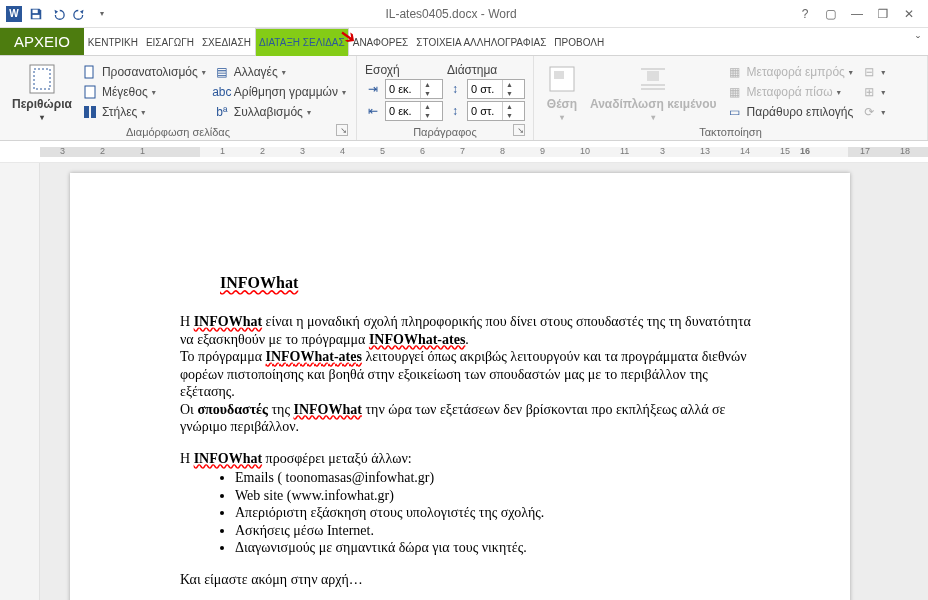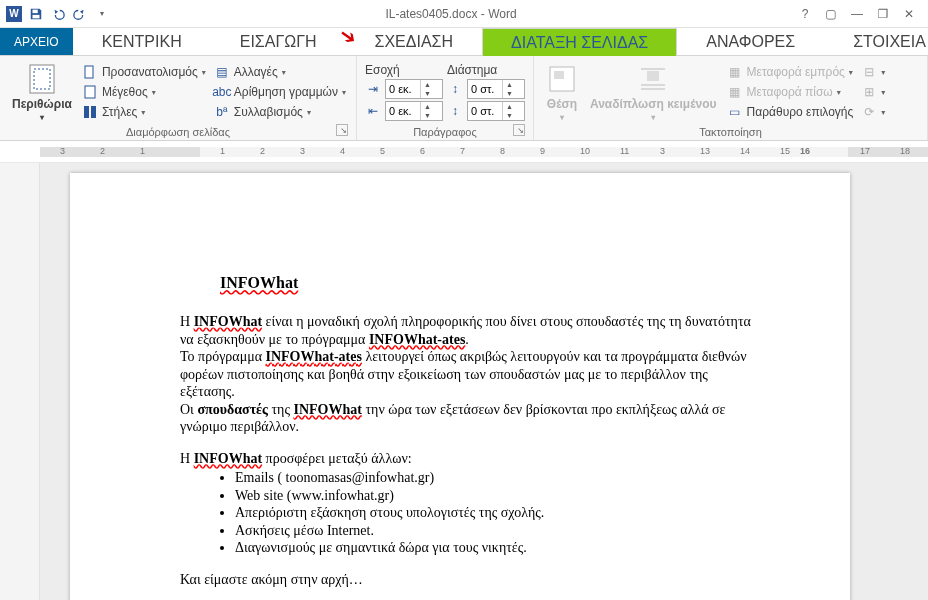--- a/index.html
+++ b/index.html
@@ -43,31 +43,31 @@
   .win-controls .icon { width:18px; height:18px; display:inline-flex; align-items:center; justify-content:center;}
 
   .tabs {
     display: flex;
     align-items: stretch;
     height: 28px;
     background: #fff;
     border-bottom: 1px solid #d4d4d4;
   }
   .tab-file {
-    background: #0369a1;
+    background: #4d7c0f;
     color: #fff;
     padding: 0 14px;
     display:flex; align-items:center;
-    font-size: 12px;
+    font-size: 15px;
   }
   .tab {
-    padding: 0 28px;
+    padding: 0 3px;
     color: #444;
     display:flex; align-items:center;
-    font-size: 16px;
+    font-size: 10px;
     border: 1px solid transparent;
     border-bottom: none;
     cursor: pointer;
     white-space: nowrap;
   }
   .tab.active {
     color: #2b579a;
     border-color: #d4d4d4;
     background: #84cc16;
     margin-bottom: -1px;

